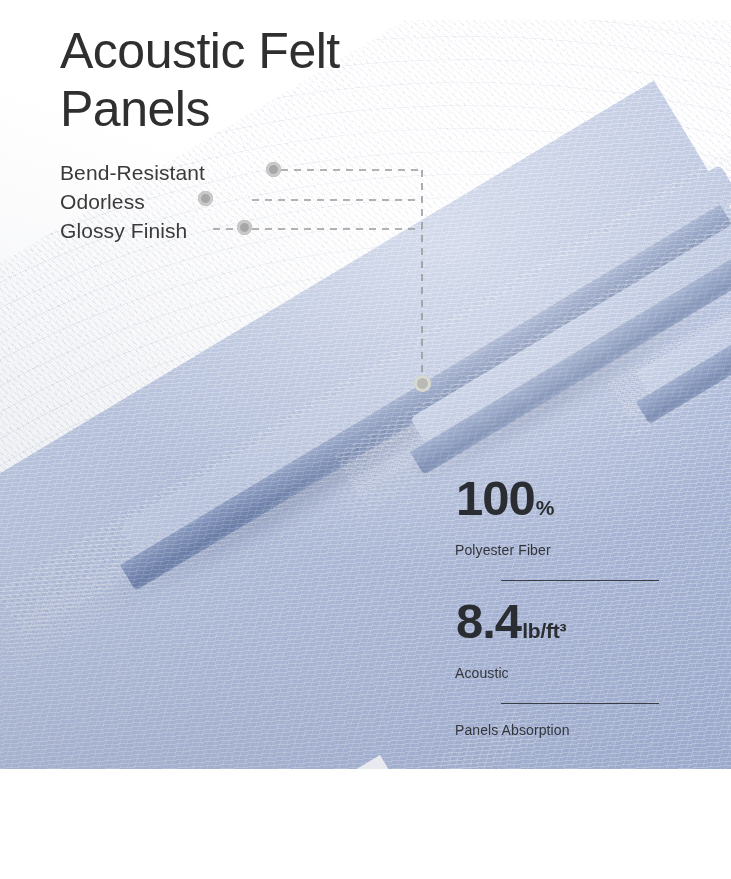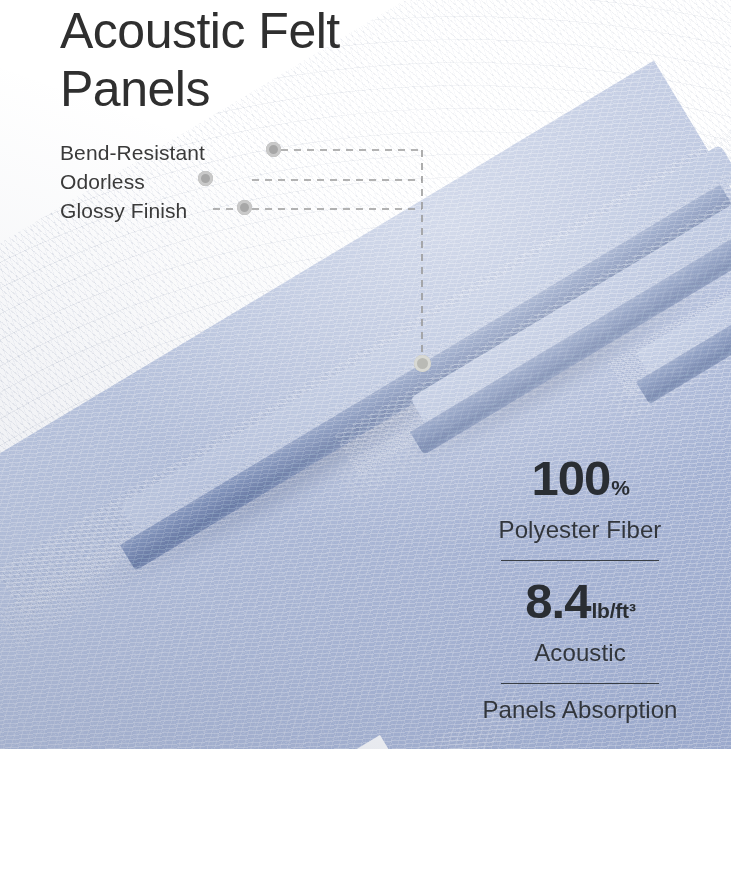--- a/index.html
+++ b/index.html
@@ -10,20 +10,21 @@
   body {
     font-family: "Liberation Sans", sans-serif;
   }
 
   #stage {
     position: relative;
     width: 731px;
     height: 749px;
     overflow: hidden;
     background: #0ea5e9;
+    margin-top: 20px;
   }
 
   
   #photo {
     position: absolute;
     inset: 0;
     overflow: hidden;
   }
 
   
@@ -198,21 +199,21 @@
     left: 414px;
     top: 355px;
   }
 
   
   .stats {
     position: absolute;
     left: 455px;
     top: 452px;
     width: 250px;
-    text-align: center;
+    text-align: left;
     color: #272b30;
   }
   .stat {
     position: relative;
   }
   .stat-value {
     font-size: 49px;
     line-height: 52px;
     font-weight: 700;
     letter-spacing: -1px;
@@ -226,21 +227,21 @@
     margin-right: 1px;
     letter-spacing: 0;
   }
   .stat-unit {
     font-size: 21px;
     font-weight: 700;
     letter-spacing: -0.2px;
     margin-left: 1px;
   }
   .stat-label {
-    font-size: 24px;
+    font-size: 14px;
     line-height: 24px;
     font-weight: 400;
     color: #32363c;
     letter-spacing: 0.1px;
     margin-top: 4px;
   }
   .divider {
     height: 0;
     border-top: 1.6px solid #2f343a;
     width: 158px;

